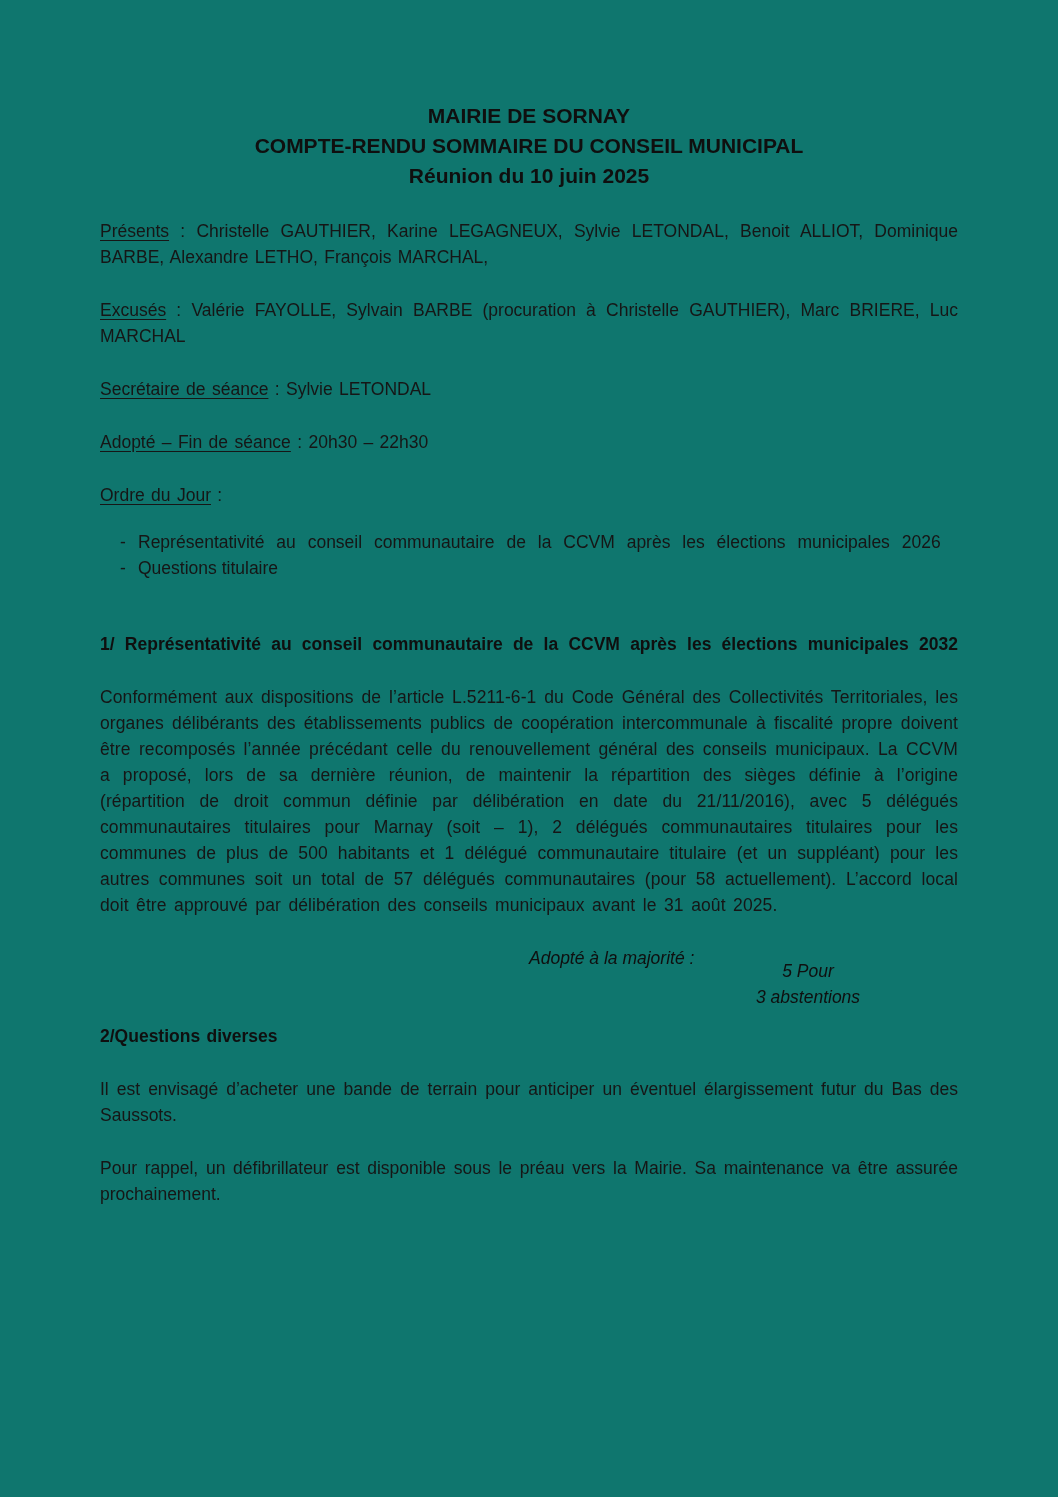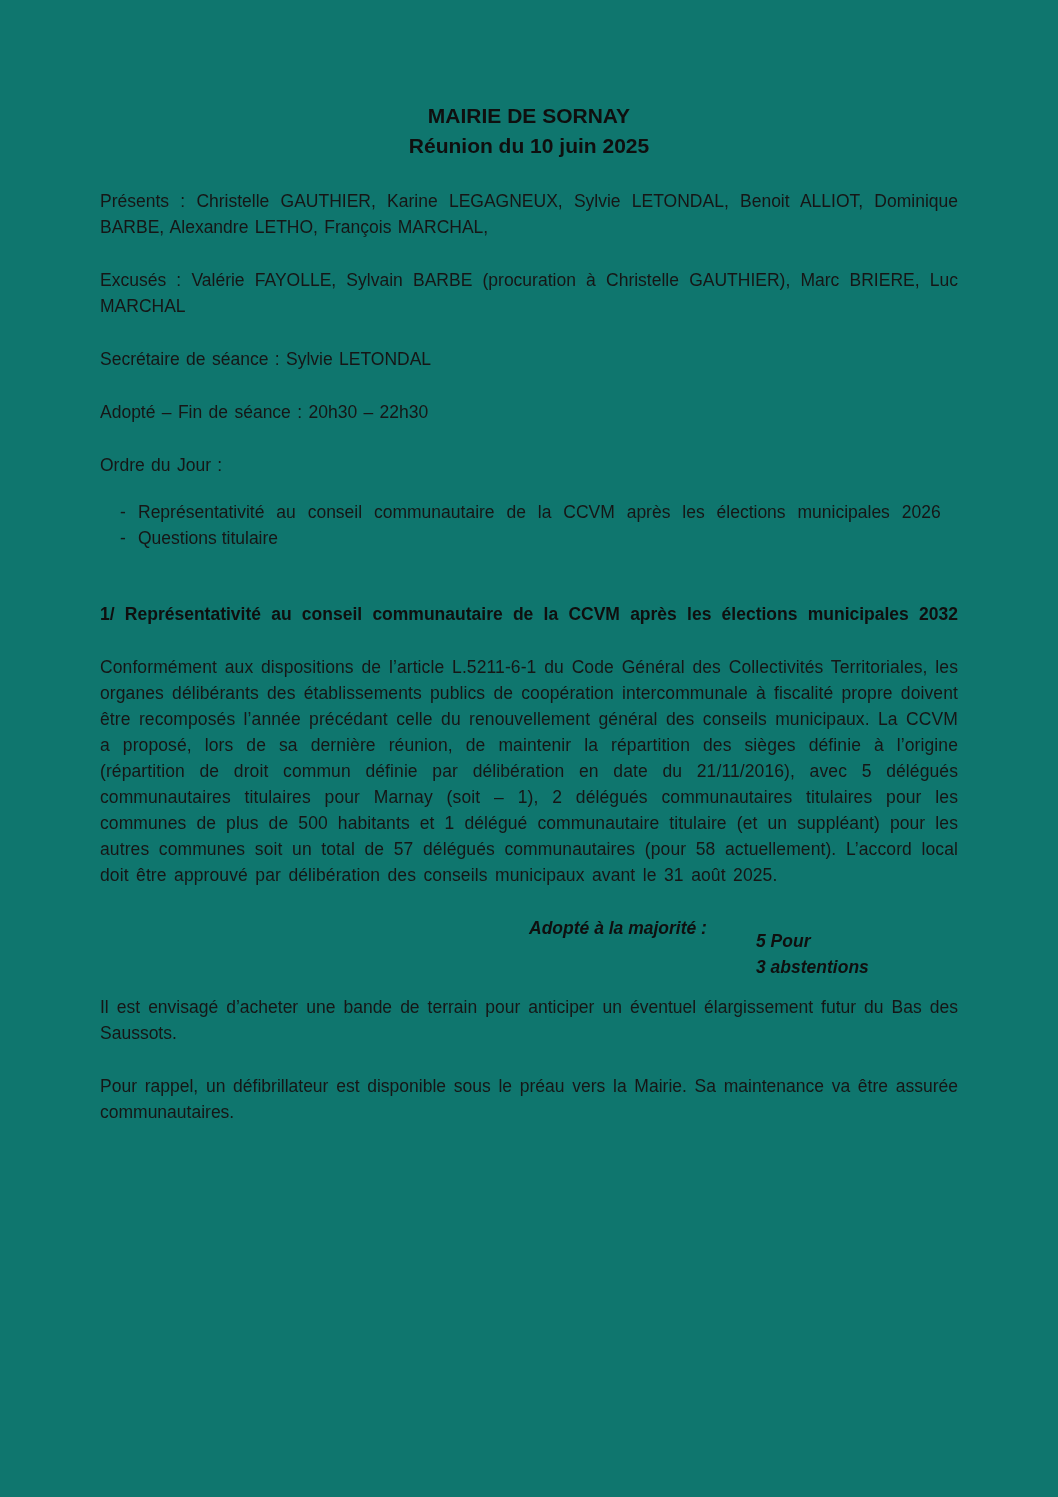--- a/index.html
+++ b/index.html
@@ -28,20 +28,21 @@
     line-height: 30px;
     color: #0f0f0f;
   }
   .para {
     margin: 27px 0 0 0;
     text-align: justify;
     word-spacing: 1.5px;
   }
   .intro { margin-top: 53px; }
   .u {
+    text-decoration: underline;
     text-underline-offset: 3px;
   }
   .agenda-list { margin-top: 21px; }
   .agenda-item {
     position: relative;
     padding-left: 38px;
     text-align: justify;
   }
   .agenda-item .marker {
     position: absolute;
@@ -64,43 +65,45 @@
     text-align-last: left;
   }
   .body-para {
     word-spacing: 2.5px;
     letter-spacing: 0.1px;
   }
   .decision {
     position: relative;
     margin-top: 27px;
     height: 52px;
-    font-weight: bold;
+    font-weight: normal;
     font-style: italic;
     color: #0f0f0f;
+    text-align: center;
   }
   .decision .decision-label {
     position: absolute;
     left: 429px;
     top: 0;
     white-space: nowrap;
   }
   .decision .decision-votes {
     position: absolute;
     left: 656px;
     top: 13px;
   }
 </style>
 </head>
 <body>
 
 <div class="page">
 
   <header class="doc-title">
     <div>MAIRIE DE SORNAY</div>
+    <div>COMPTE-RENDU SOMMAIRE DU CONSEIL MUNICIPAL</div>
     <div>Réunion du 10 juin 2025</div>
   </header>
 
 
   <p class="para"><span class="u">Présents</span><span> : Christelle GAUTHIER, Karine LEGAGNEUX, Sylvie LETONDAL, Benoit ALLIOT, Dominique BARBE, Alexandre LETHO, François MARCHAL,</span></p>
 
   <p class="para"><span class="u">Excusés</span><span> : Valérie FAYOLLE, Sylvain BARBE (procuration à Christelle GAUTHIER), Marc BRIERE, Luc MARCHAL</span></p>
 
   <p class="para"><span class="u">Secrétaire de séance</span><span> : Sylvie LETONDAL</span></p>
 
@@ -118,18 +121,19 @@
   <p class="para body-para">Conformément aux dispositions de l’article L.5211-6-1 du Code Général des Collectivités Territoriales, les organes délibérants des établissements publics de coopération intercommunale à fiscalité propre doivent être recomposés l’année précédant celle du renouvellement général des conseils municipaux. La CCVM a proposé, lors de sa dernière réunion, de maintenir la répartition des sièges définie à l’origine (répartition de droit commun définie par délibération en date du 21/11/2016), avec 5 délégués communautaires titulaires pour Marnay (soit – 1), 2 délégués communautaires titulaires pour les communes de plus de 500 habitants et 1 délégué communautaire titulaire (et un suppléant) pour les autres communes soit un total de 57 délégués communautaires (pour 58 actuellement). L’accord local doit être approuvé par délibération des conseils municipaux avant le 31 août 2025.</p>
 
   <div class="decision">
     <span class="decision-label">Adopté à la majorité :</span>
     <span class="decision-votes">
       <div>5 Pour</div>
       <div>3 abstentions</div>
     </span>
   </div>
 
+  <p class="para section-heading-2">2/Questions diverses</p>
 
   <p class="para">Il est envisagé d’acheter une bande de terrain pour anticiper un éventuel élargissement futur du Bas des Saussots.</p>
 
-  <p class="para">Pour rappel, un défibrillateur est disponible sous le préau vers la Mairie. Sa maintenance va être assurée communautaires.</p>
+  <p class="para">Pour rappel, un défibrillateur est disponible sous le préau vers la Mairie. Sa maintenance va être assurée prochainement.</p>
 
 </div>
 
 </body></html>

